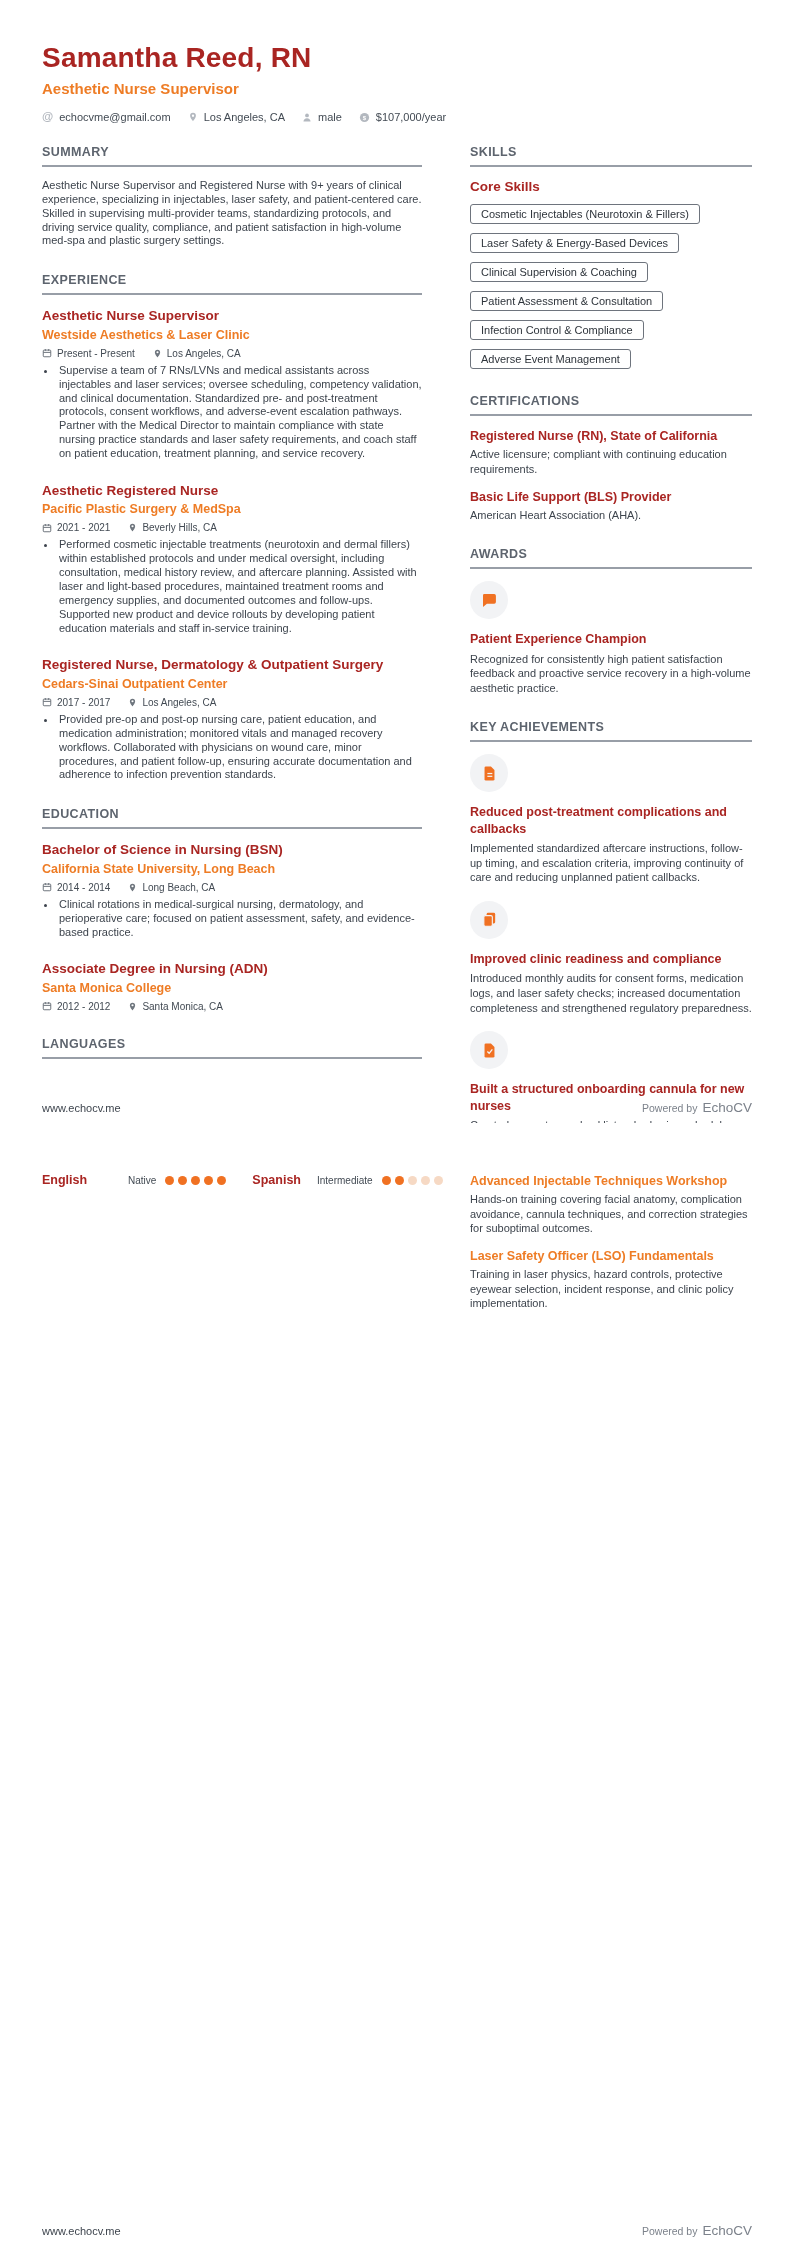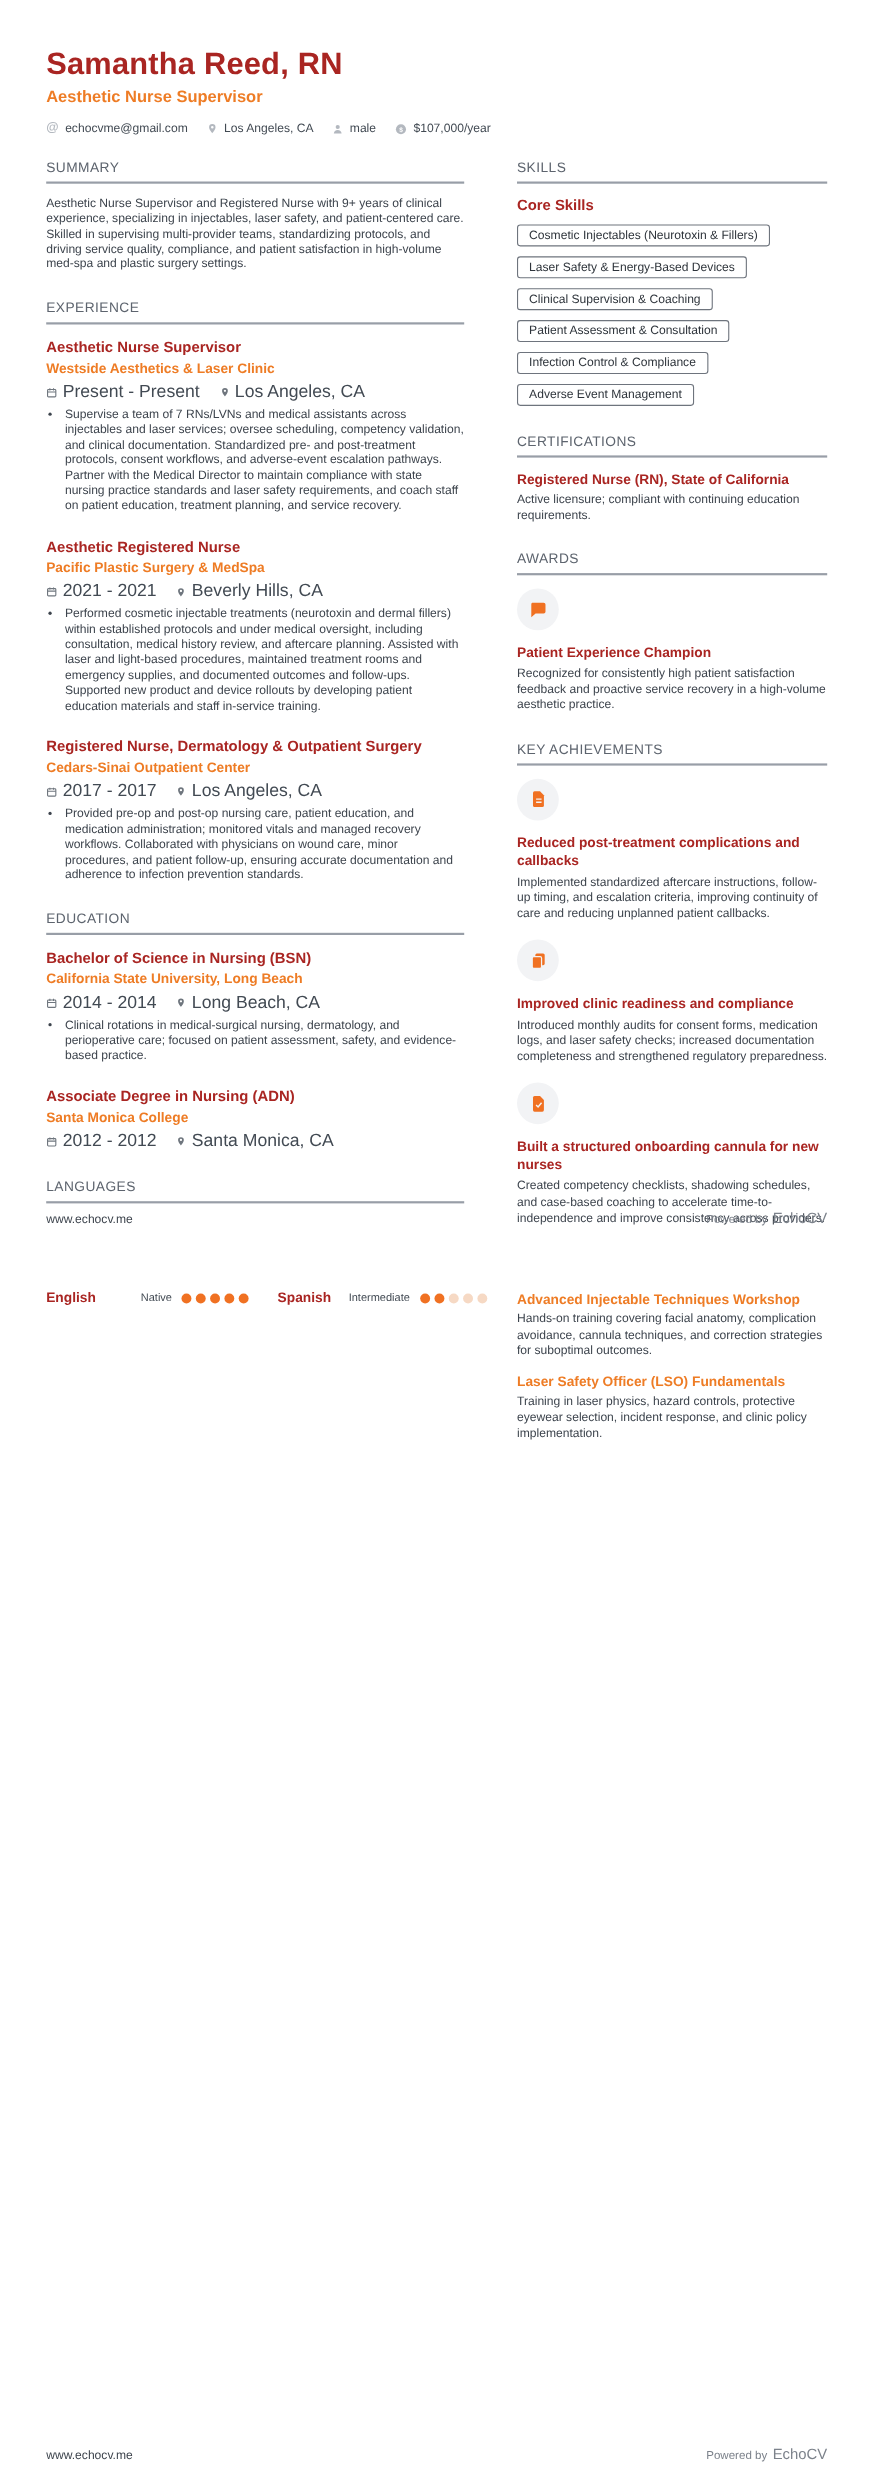--- a/index.html
+++ b/index.html
@@ -40,32 +40,32 @@
 
   
   .cols{display:flex;gap:48px;margin-top:22px;}
   .col-left{width:380px;flex:none;}
   .col-right{width:282px;flex:none;}
 
   
   .section{margin-top:25px;}
   .section.first{margin-top:0;}
   .sec-head{
-    font-size:12.5px;font-weight:400;color:var(--heading-gray);
+    font-size:12.5px;font-weight:700;color:var(--heading-gray);
     letter-spacing:.4px;padding-bottom:6px;border-bottom:2px solid var(--rule-gray);
     margin-bottom:12px;
   }
   .para{font-size:11px;line-height:1.26;color:var(--body-gray);}
 
   
   .entry{margin-bottom:21px;}
   .entry:last-child{margin-bottom:0;}
   .entry-title{font-size:13.5px;font-weight:700;color:var(--accent-red);line-height:1.3;}
   .entry-org{font-size:12.5px;font-weight:700;color:var(--accent-orange);margin-top:3px;}
-  .entry-meta{display:flex;gap:18px;margin-top:6px;font-size:16px;color:var(--meta-gray);}
+  .entry-meta{display:flex;gap:18px;margin-top:6px;font-size:10px;color:var(--meta-gray);}
   .m-item{display:inline-flex;align-items:center;gap:5px;}
   .m-icon{color:var(--meta-icon-gray);display:inline-flex;}
   .bullets{margin:5px 0 0 15px;font-size:11px;line-height:1.26;color:var(--body-gray);}
   .bullets li{padding-left:2px;}
 
   
   .group-title{font-size:13.5px;font-weight:700;color:var(--accent-red);margin:2px 0 10px;}
   .chip{
     display:block;width:fit-content;font-size:11px;color:var(--chip-text);
     border:1px solid var(--chip-border);border-radius:3px;background:#fff;
@@ -333,20 +333,24 @@
           <span class="chip">Infection Control &amp; Compliance</span>
           <span class="chip">Adverse Event Management</span>
         </section>
 
         <section class="section">
           <div class="sec-head">CERTIFICATIONS</div>
           <div class="cert">
             <div class="cert-title">Registered Nurse (RN), State of California</div>
             <div class="cert-desc">Active licensure; compliant with continuing education requirements.</div>
           </div>
+          <div class="cert">
+            <div class="cert-title">Basic Life Support (BLS) Provider</div>
+            <div class="cert-desc">American Heart Association (AHA).</div>
+          </div>
         </section>
 
         <section class="section">
           <div class="sec-head">AWARDS</div>
           <div class="icon-item">
             <span class="icon-circle">
               <svg width="18" height="18" viewBox="0 0 24 24" fill="currentColor">
                   <path d="M5 4h14a2.2 2.2 0 0 1 2.2 2.2v8.6A2.2 2.2 0 0 1 19 17H9.2L4 21.4V6.2A2.2 2.2 0 0 1 5 4z"></path>
                 </svg>
             </span>

